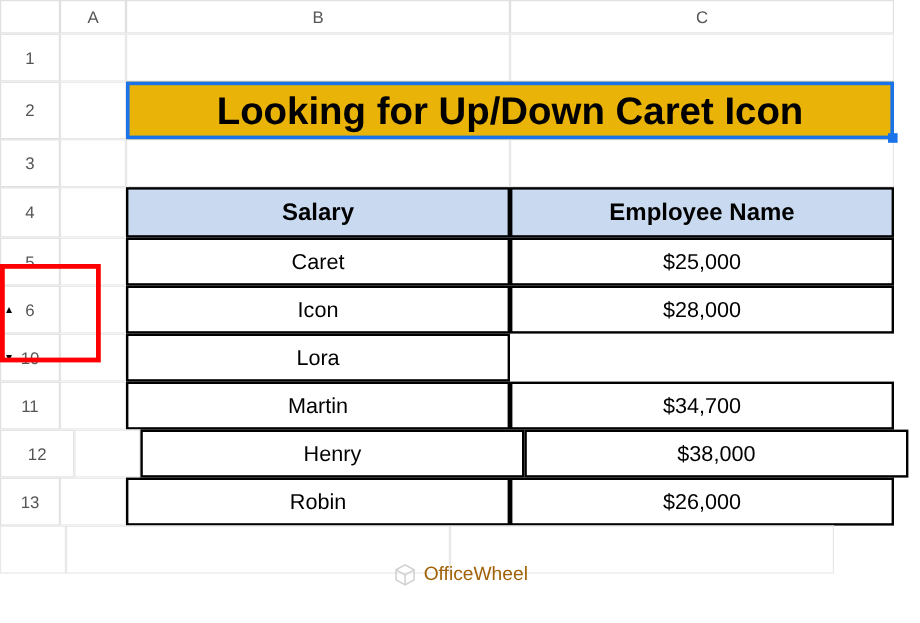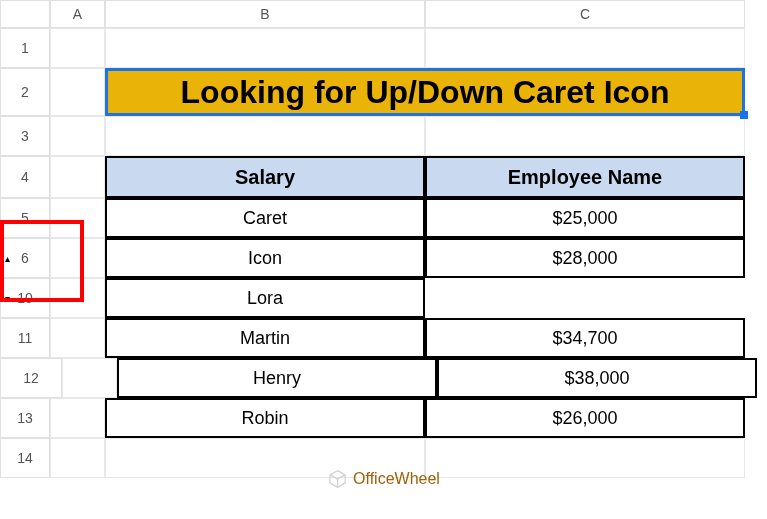--- a/index.html
+++ b/index.html
@@ -217,21 +217,20 @@
     </div>
 
     <div style="display:flex; height:40px;">
       <div class="row-header" style="width:50px;">13</div>
       <div class="cell" style="width:55px;"></div>
       <div class="table-cell" style="width:320px;">Robin</div>
       <div class="table-cell" style="width:320px;">$26,000</div>
     </div>
 
     <div style="display:flex; height:40px;">
-      <div class="row-header" style="width:50px;">14</div>
       <div class="cell" style="width:55px;"></div>
       <div class="cell" style="width:320px;"></div>
       <div class="cell" style="width:320px;"></div>
     </div>
   </div>
 
   <div class="highlight-box"></div>
 
   <div class="watermark">
     <svg viewBox="0 0 24 24" fill="none" stroke="#d0d0d0" stroke-width="1.5">

